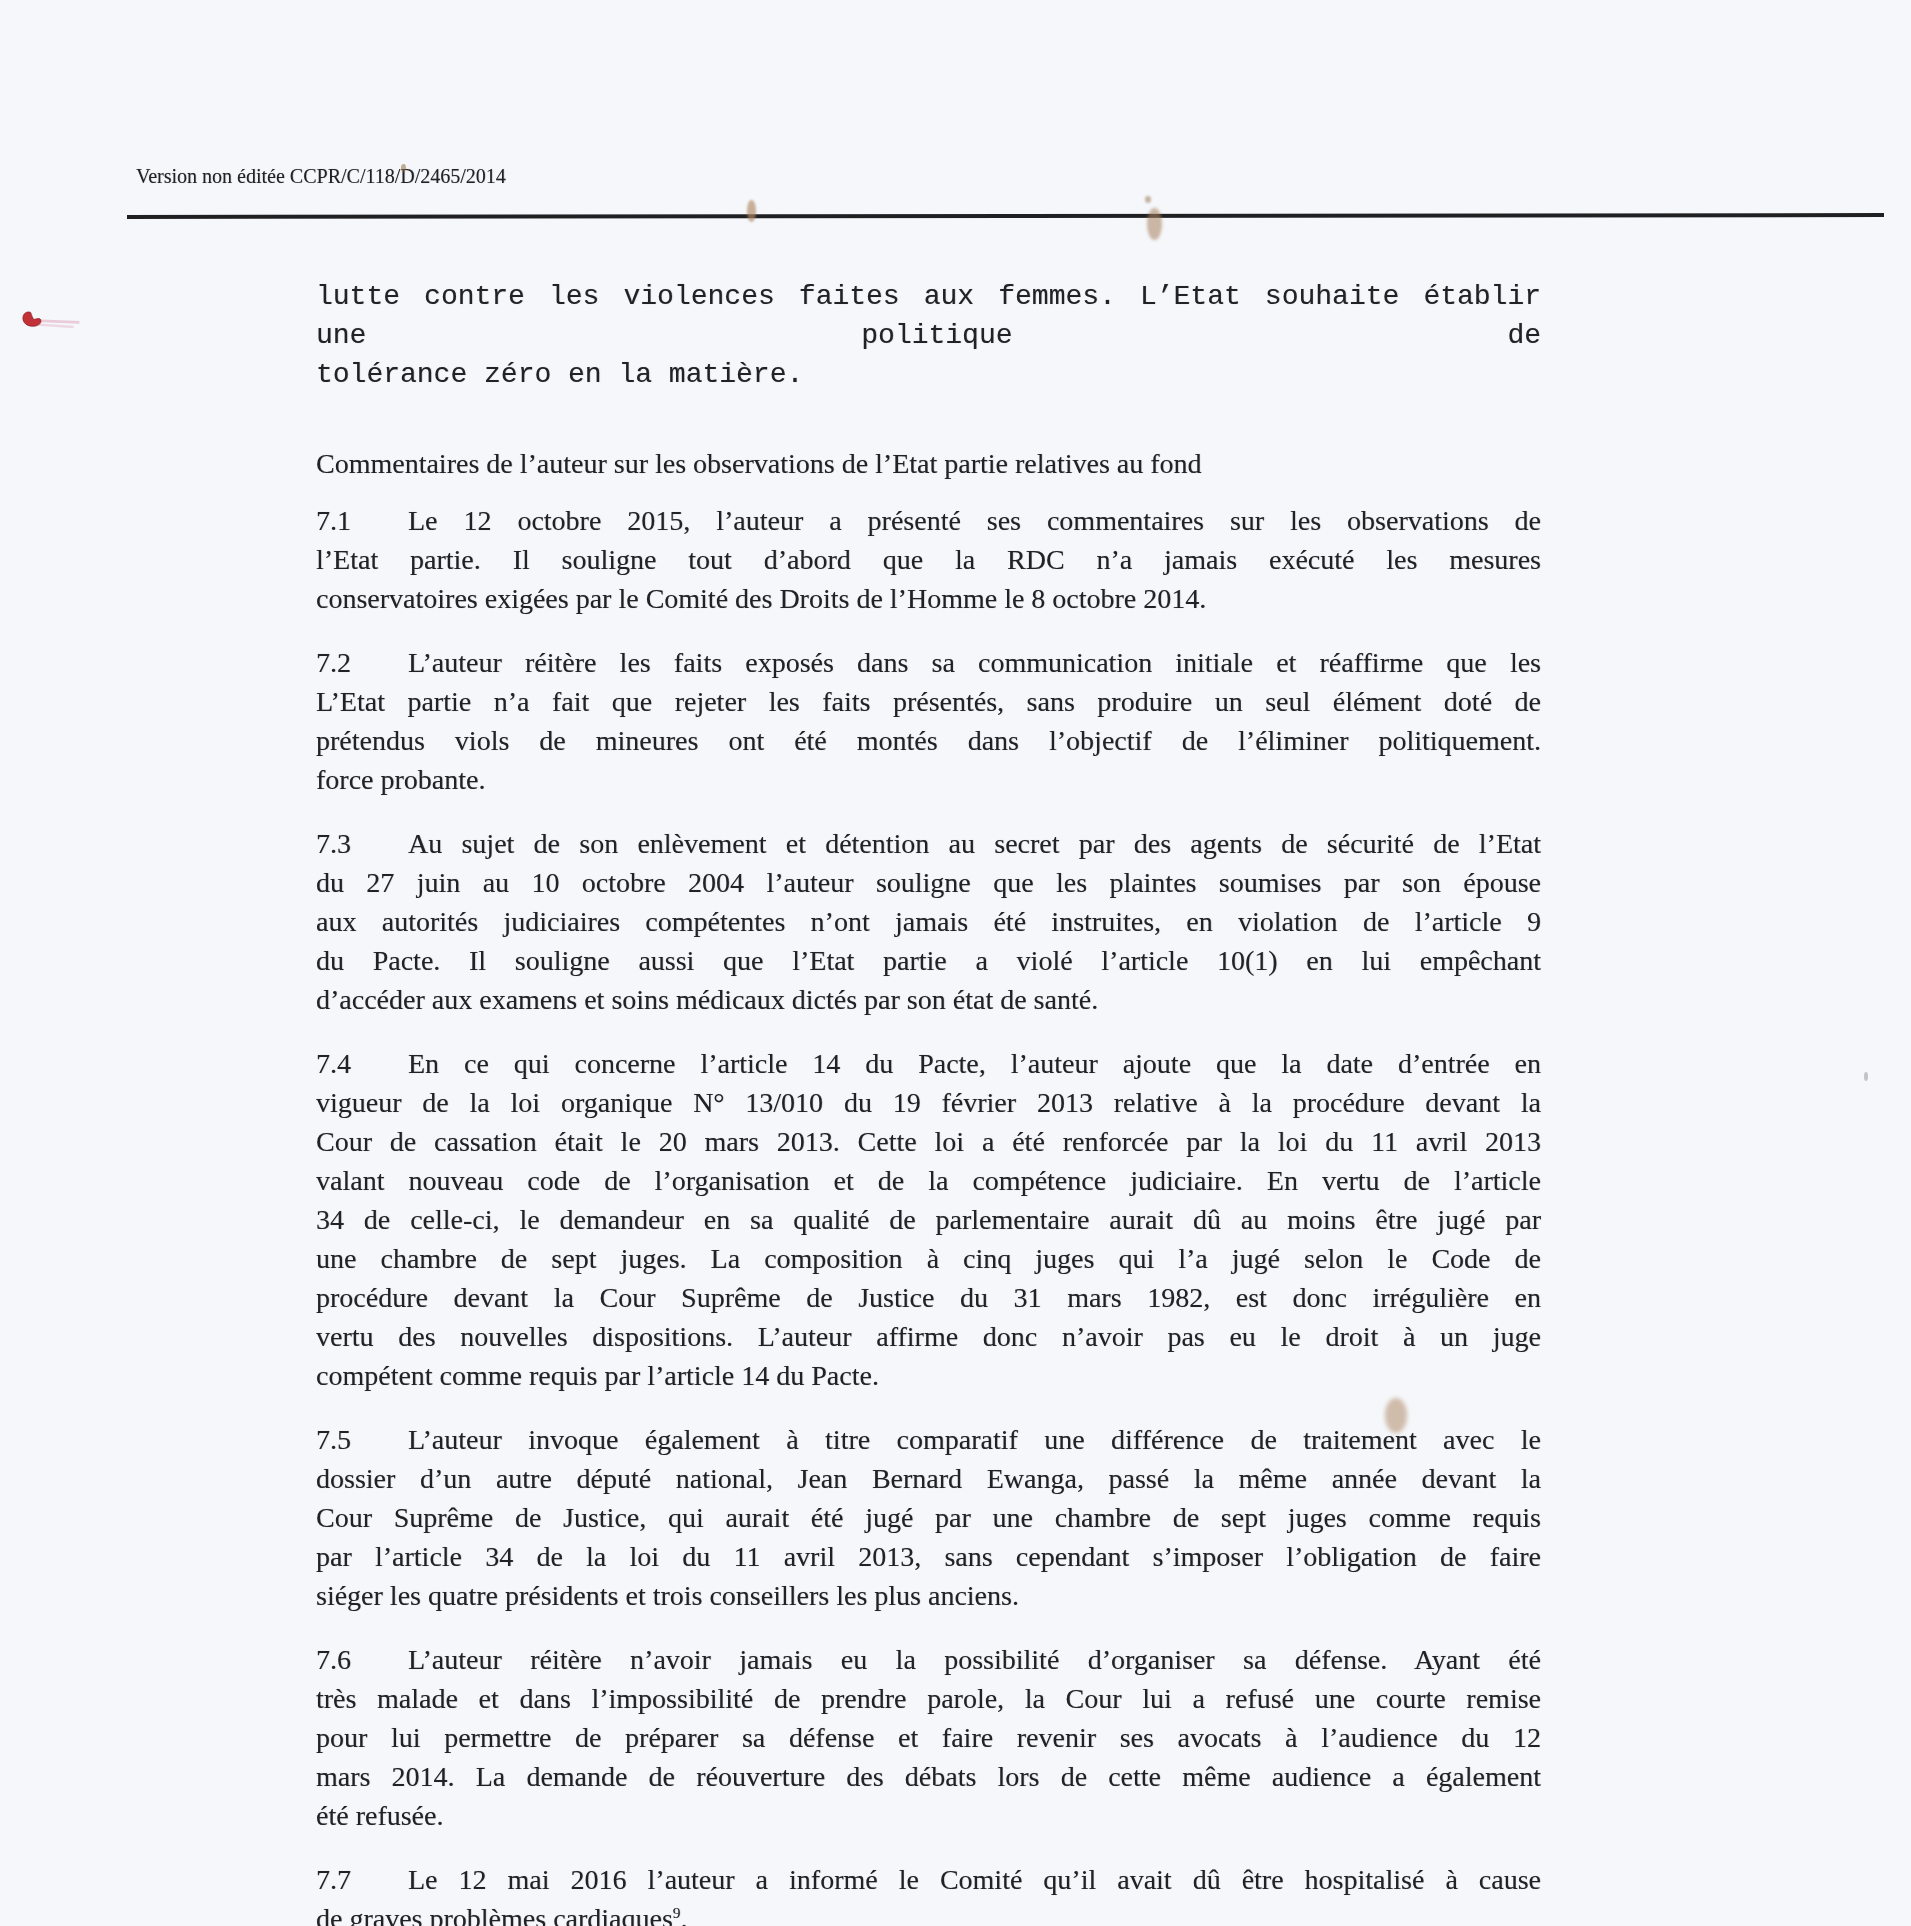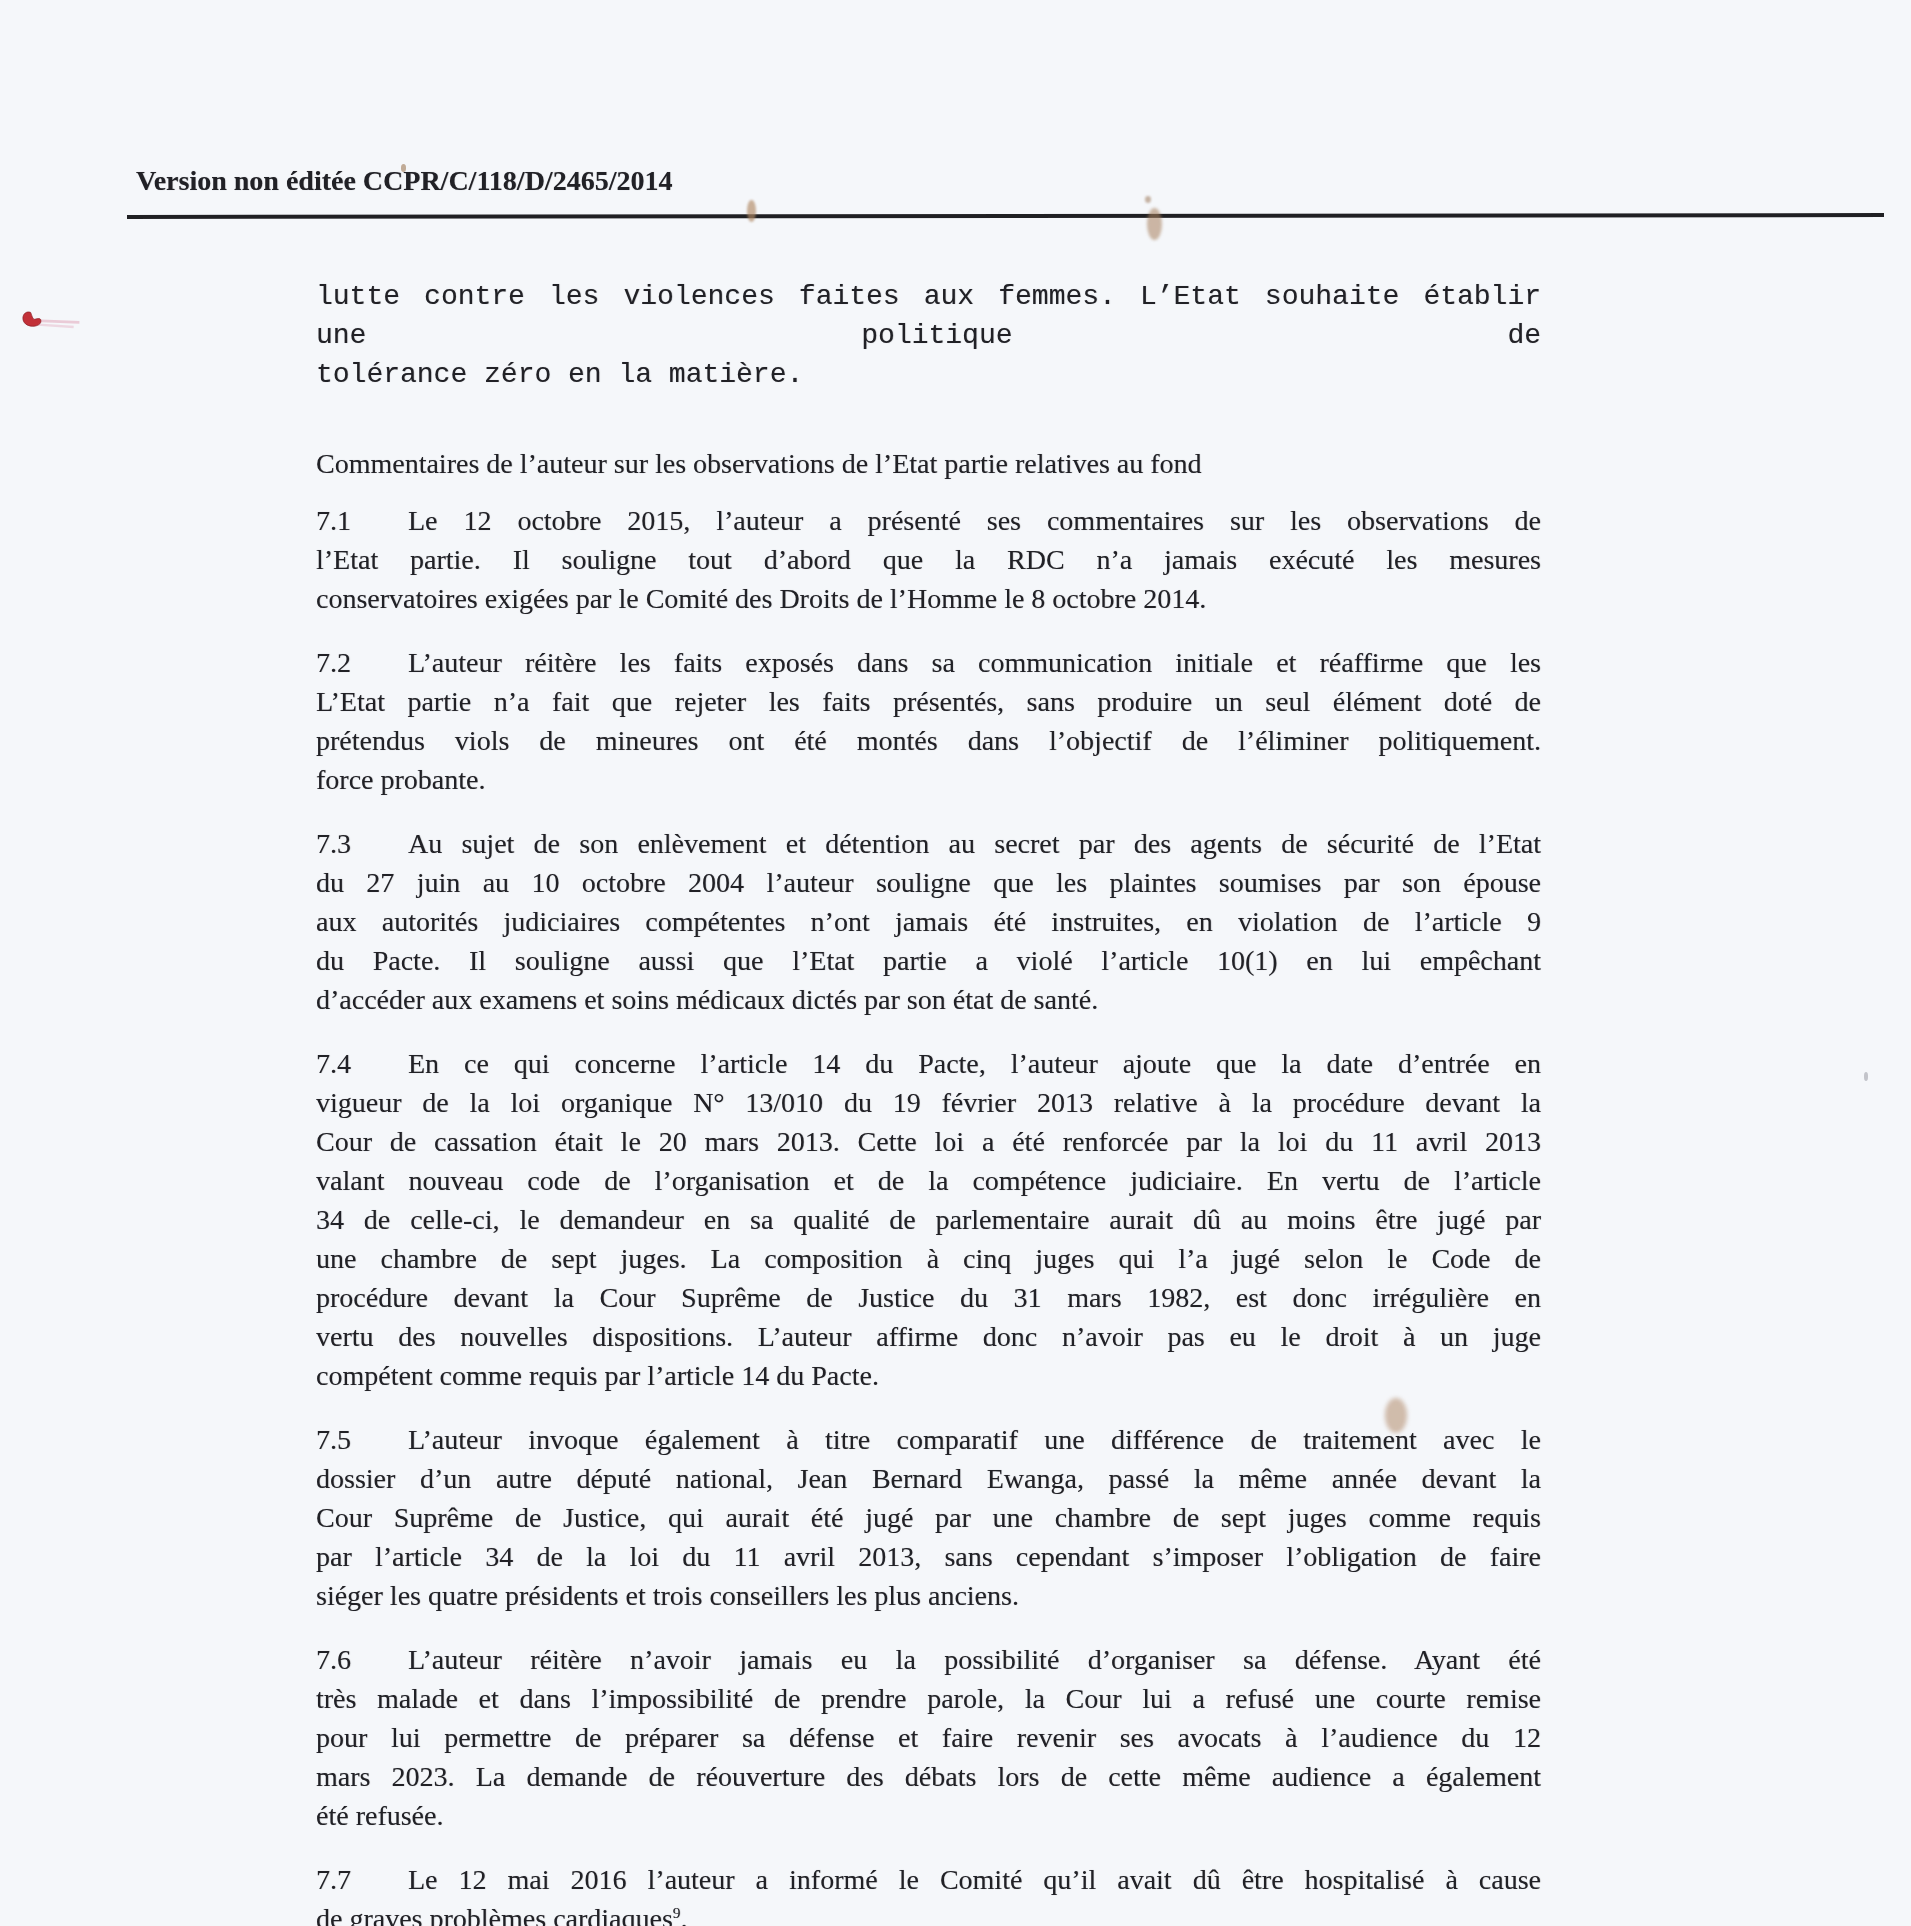--- a/index.html
+++ b/index.html
@@ -11,21 +11,21 @@
   .page {
     position: relative;
     width: 1911px; height: 2702px;
     background: #f5f7fa;
     overflow: hidden;
     color: #212126;
     text-shadow: 0.4px 0.4px 0.8px rgba(33,33,40,0.35);
   }
   .doc-header {
     position: absolute; left: 136px; top: 165px;
-    font-size: 28px; font-weight: bold; white-space: nowrap;
+    font-size: 20px; font-weight: normal; white-space: nowrap;
   }
   .top-rule {
     position: absolute; left: 127px; top: 214px;
     width: 1757px; height: 3.5px; background: #202023;
     transform: rotate(-0.06deg);
   }
   .column {
     position: absolute; left: 316px; top: 265px; width: 1225px;
     font-size: 28px;
   }
@@ -111,21 +111,21 @@
         <div class="ln"><span class="pnum">7.5</span><span>L’auteur invoque également à titre comparatif une différence de traitement avec le</span></div>
         <div class="ln">dossier d’un autre député national, Jean Bernard Ewanga, passé la même année devant la</div>
         <div class="ln">Cour Suprême de Justice, qui aurait été jugé par une chambre de sept juges comme requis</div>
         <div class="ln">par l’article 34 de la loi du 11 avril 2013, sans cependant s’imposer l’obligation de faire</div>
         <div class="ln last">siéger les quatre présidents et trois conseillers les plus anciens.</div>
       </div>
       <div class="blk numbered">
         <div class="ln"><span class="pnum">7.6</span><span>L’auteur réitère n’avoir jamais eu la possibilité d’organiser sa défense. Ayant été</span></div>
         <div class="ln">très malade et dans l’impossibilité de prendre parole, la Cour lui a refusé une courte remise</div>
         <div class="ln">pour lui permettre de préparer sa défense et faire revenir ses avocats à l’audience du 12</div>
-        <div class="ln">mars 2023. La demande de réouverture des débats lors de cette même audience a également</div>
+        <div class="ln">mars 2014. La demande de réouverture des débats lors de cette même audience a également</div>
         <div class="ln last">été refusée.</div>
       </div>
       <div class="blk numbered">
         <div class="ln"><span class="pnum">7.7</span><span>Le 12 mai 2016 l’auteur a informé le Comité qu’il avait dû être hospitalisé à cause</span></div>
         <div class="ln last">de graves problèmes cardiaques<sup>9</sup>.</div>
       </div>
       <div class="blk heading">Délibérations du Comité</div>
     </main>
 
   <div class="artifact speck-top"></div>

